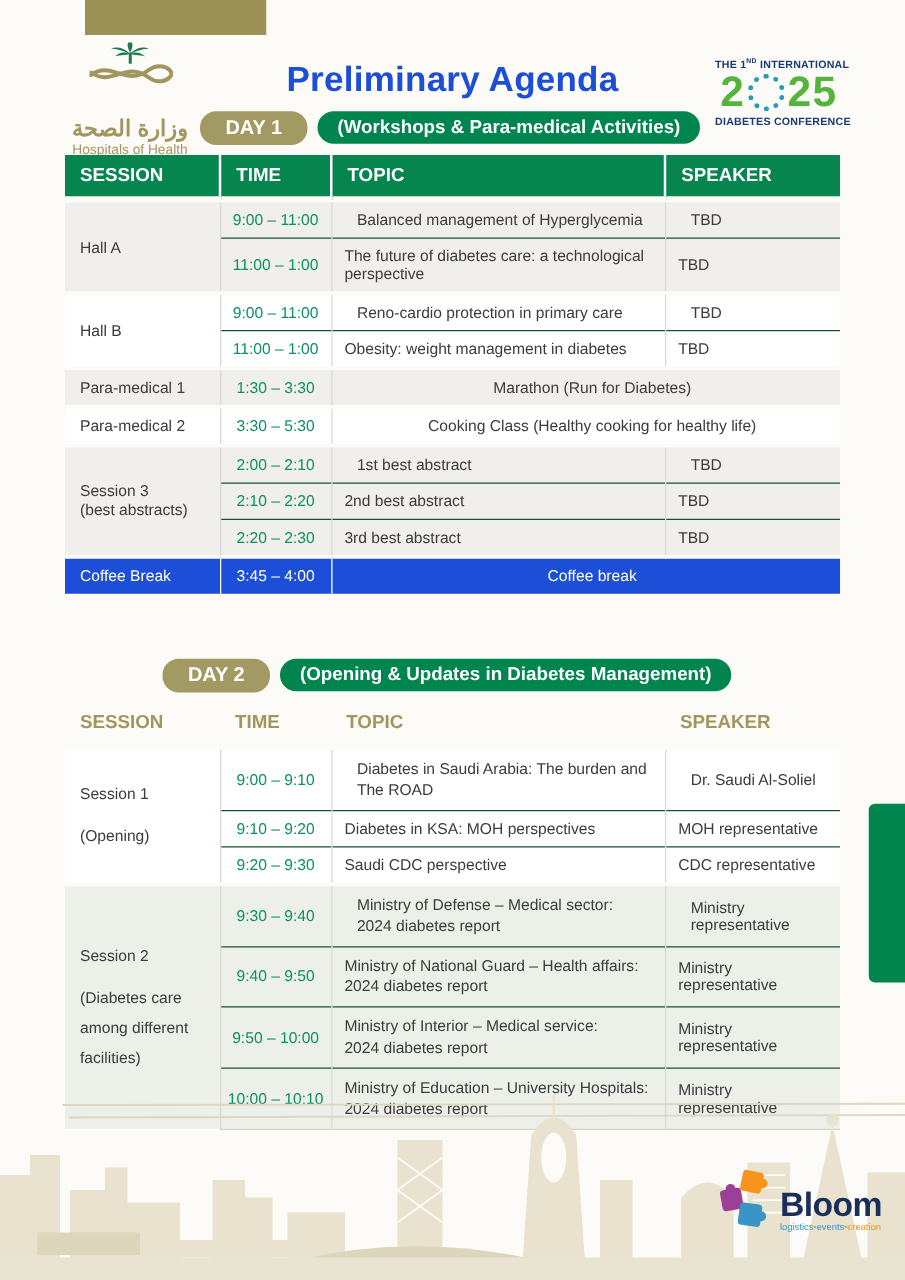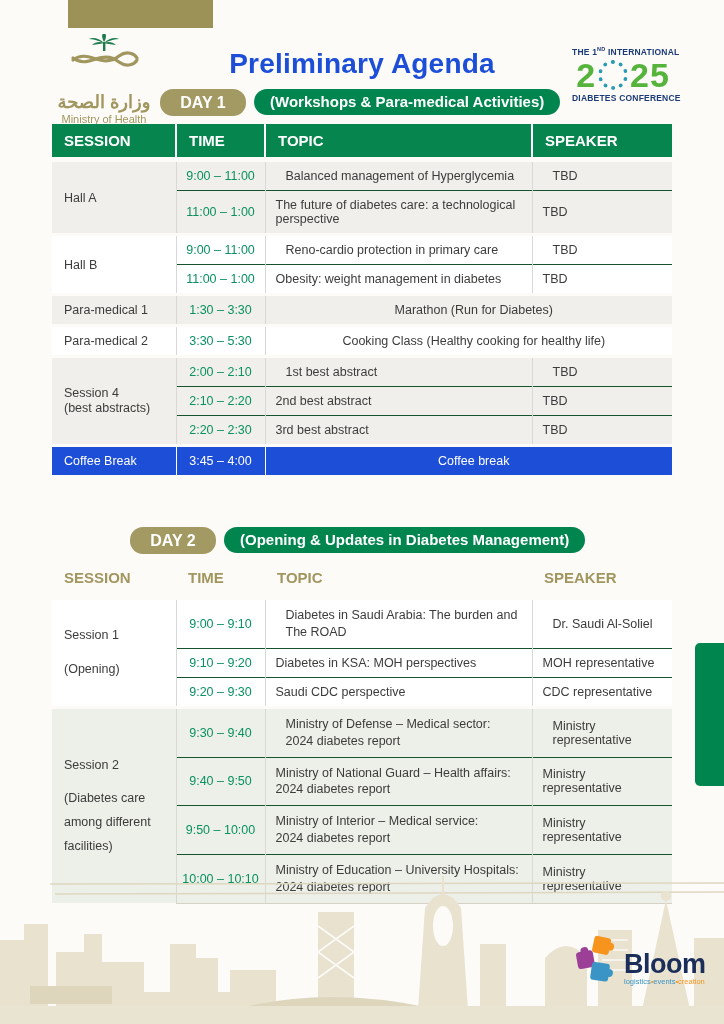--- a/index.html
+++ b/index.html
@@ -90,21 +90,21 @@
       <path d="M43 8 C40 2,41 0,43 -2 L43.5 -2 C45 0,46 3,43 8 Z"></path>
       <path d="M43 9 C39 7,34 8,31 11 C36 10,41 10,43 9 Z"></path>
       <path d="M43 9 C47 7,52 8,55 11 C50 10,45 10,43 9 Z"></path>
     </g>
     <g stroke="#a2965f" stroke-width="3.2" fill="none" stroke-linecap="round">
       <path d="M12 26 C28 14, 40 36, 58 22 C66 16, 74 20, 76 24"></path>
       <path d="M12 24 C28 36, 40 14, 58 28 C66 34, 74 30, 76 26"></path>
     </g>
   </svg>
   <div class="arabic">وزارة الصحة</div>
-  <div class="english">Ministry of Health</div>
+  <div class="english">Hospitals of Health</div>
 </div>
 
 <div class="page-title">Preliminary Agenda</div>
 
 <div class="conf">
   <div class="l1">
     <span>THE 1</span><sup>ND</sup><span> INTERNATIONAL</span>
   </div>
   <div class="year">
     <span>2</span>
@@ -168,21 +168,21 @@
   <tbody class="g-white">
     <tr>
       <td class="session">Para-medical 2</td>
       <td class="time">3:30 – 5:30</td>
       <td class="topic center" colspan="2">Cooking Class (Healthy cooking for healthy life)</td>
     </tr>
   </tbody>
   <tbody class="g-gray">
     <tr>
       <td class="session" rowspan="3">
-        <div>Session 4</div>
+        <div>Session 3</div>
         <div class="sub">(best abstracts)</div>
       </td>
       <td class="time">2:00 – 2:10</td>
       <td class="topic">1st best abstract</td>
       <td class="speaker">TBD</td>
     </tr>
     <tr>
       <td class="time">2:10 – 2:20</td>
       <td class="topic">2nd best abstract</td>
       <td class="speaker">TBD</td>

